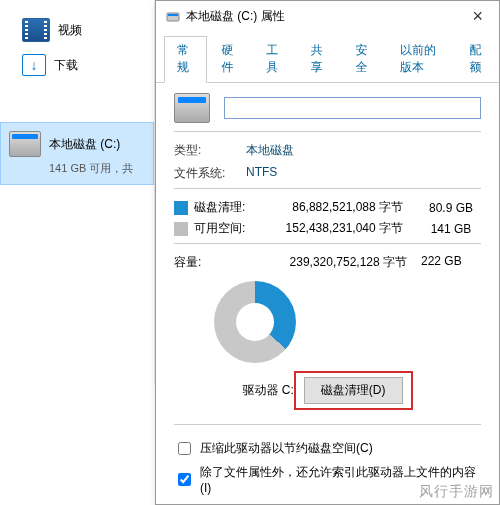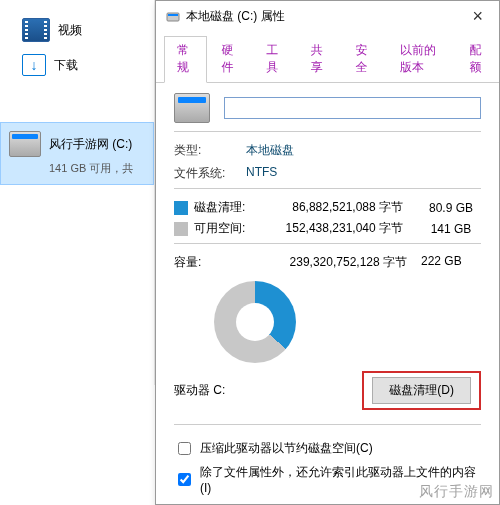--- a/index.html
+++ b/index.html
@@ -23,21 +23,21 @@
   .drive-tile .sub { color:#555; margin-top:4px; margin-left:40px; font-size:11px; }
 
   
   .dialog { position:absolute; left:155px; top:0; right:0; height:100%; background:#fff; border:1px solid #999; box-shadow: 2px 4px 8px rgba(0,0,0,.2); display:flex; flex-direction:column; }
   .titlebar { display:flex; align-items:center; padding:6px 8px 10px 10px; font-size:12px; }
   .title-ico { width:14px; height:14px; display:inline-flex; align-items:center; justify-content:center; color:#0078d7; margin-right:6px; }
   .title-txt { flex:1; }
   .close { font-size:18px; font-weight:300; padding:0 8px; cursor:pointer; color:#333; line-height:1; }
 
   .tabs { display:flex; border-bottom:1px solid #ccc; padding-left:8px; gap:2px; }
-  .tab { padding:5px 12px 6px; font-size:12px; color:#a21caf; border:1px solid transparent; border-bottom:none; position:relative; top:1px; cursor:pointer; }
+  .tab { padding:5px 12px 6px; font-size:12px; color:#0369a1; border:1px solid transparent; border-bottom:none; position:relative; top:1px; cursor:pointer; }
   .tab.active { border-color:#ccc; background:#fff; border-bottom:1px solid #fff; }
 
   .pane { flex:1; padding:10px 18px 0 18px; position:relative; }
 
   .row { display:flex; align-items:center; margin-bottom:8px; }
   .drv-ico-big { width:36px; height:30px; background:linear-gradient(#ddd,#aaa); border:1px solid #888; border-radius:2px; position:relative; margin-right:14px; }
   .drv-ico-big::before { content:""; position:absolute; left:3px; right:3px; top:3px; height:6px; background:#0a84ff; border-radius:1px; }
   .name-input { flex:1; height:22px; border:1px solid #7a9fcf; background:#fff; padding:2px 6px; font-size:12px; }
 
   .sep { border-top:1px solid #ccc; margin:6px 0 10px; }
@@ -53,21 +53,21 @@
   .space .bytes { text-align:right; padding-right:14px; }
   .space .gb { text-align:center; }
 
   .cap { display:grid; grid-template-columns: 84px 1fr 60px; font-size:12px; margin:4px 0 10px; }
   .cap .bytes { text-align:right; padding-right:14px; }
 
   .donut-wrap { display:flex; align-items:center; justify-content:flex-start; gap:30px; }
   .donut { width:82px; height:82px; border-radius:50%; background: conic-gradient(#1e90d2 0 131deg, #c8c8c8 131deg 360deg); position:relative; margin-left:40px; }
   .donut::after { content:""; position:absolute; inset:22px; background:#fff; border-radius:50%; }
 
-  .cleanup-area { display:flex; align-items:center; margin-top:8px; justify-content:space-between; }
+  .cleanup-area { display:flex; align-items:center; margin-top:8px; justify-content:center; }
   .cleanup-area .lbl { font-size:12px; }
   .btn { background:#e1e1e1; border:1px solid #adadad; padding:4px 16px; font-size:12px; cursor:pointer; }
   .highlight-box { border:2px solid #d12c2c; padding:4px 8px; display:inline-block; }
 
   .checks { margin-top:14px; font-size:12px; }
   .checks label { display:flex; align-items:center; gap:6px; margin-bottom:6px; cursor:pointer; }
   .checks input { width:13px; height:13px; }
 
   .watermark { position:absolute; right:6px; bottom:4px; font-size:14px; color:#a2a2a2; letter-spacing:1px; pointer-events:none; }
 </style>
@@ -80,21 +80,21 @@
     <span class="lbl">视频</span>
   </div>
   <div class="item">
     <div class="dl-ico"></div>
     <span class="lbl">下载</span>
   </div>
 
   <div class="drive-tile">
     <div class="row1">
       <div class="drive-icon"></div>
-      <span>风行手游网 (C:)</span>
+      <span>本地磁盘 (C:)</span>
     </div>
     <div class="sub">141 GB 可用，共</div>
   </div>
 </div>
 
 <div class="dialog">
   <div class="titlebar">
     <span class="title-ico">
       <svg width="14" height="14" viewBox="0 0 14 14">
           <rect x="1" y="4" width="12" height="8" rx="1" fill="#ccc" stroke="#888"></rect>

